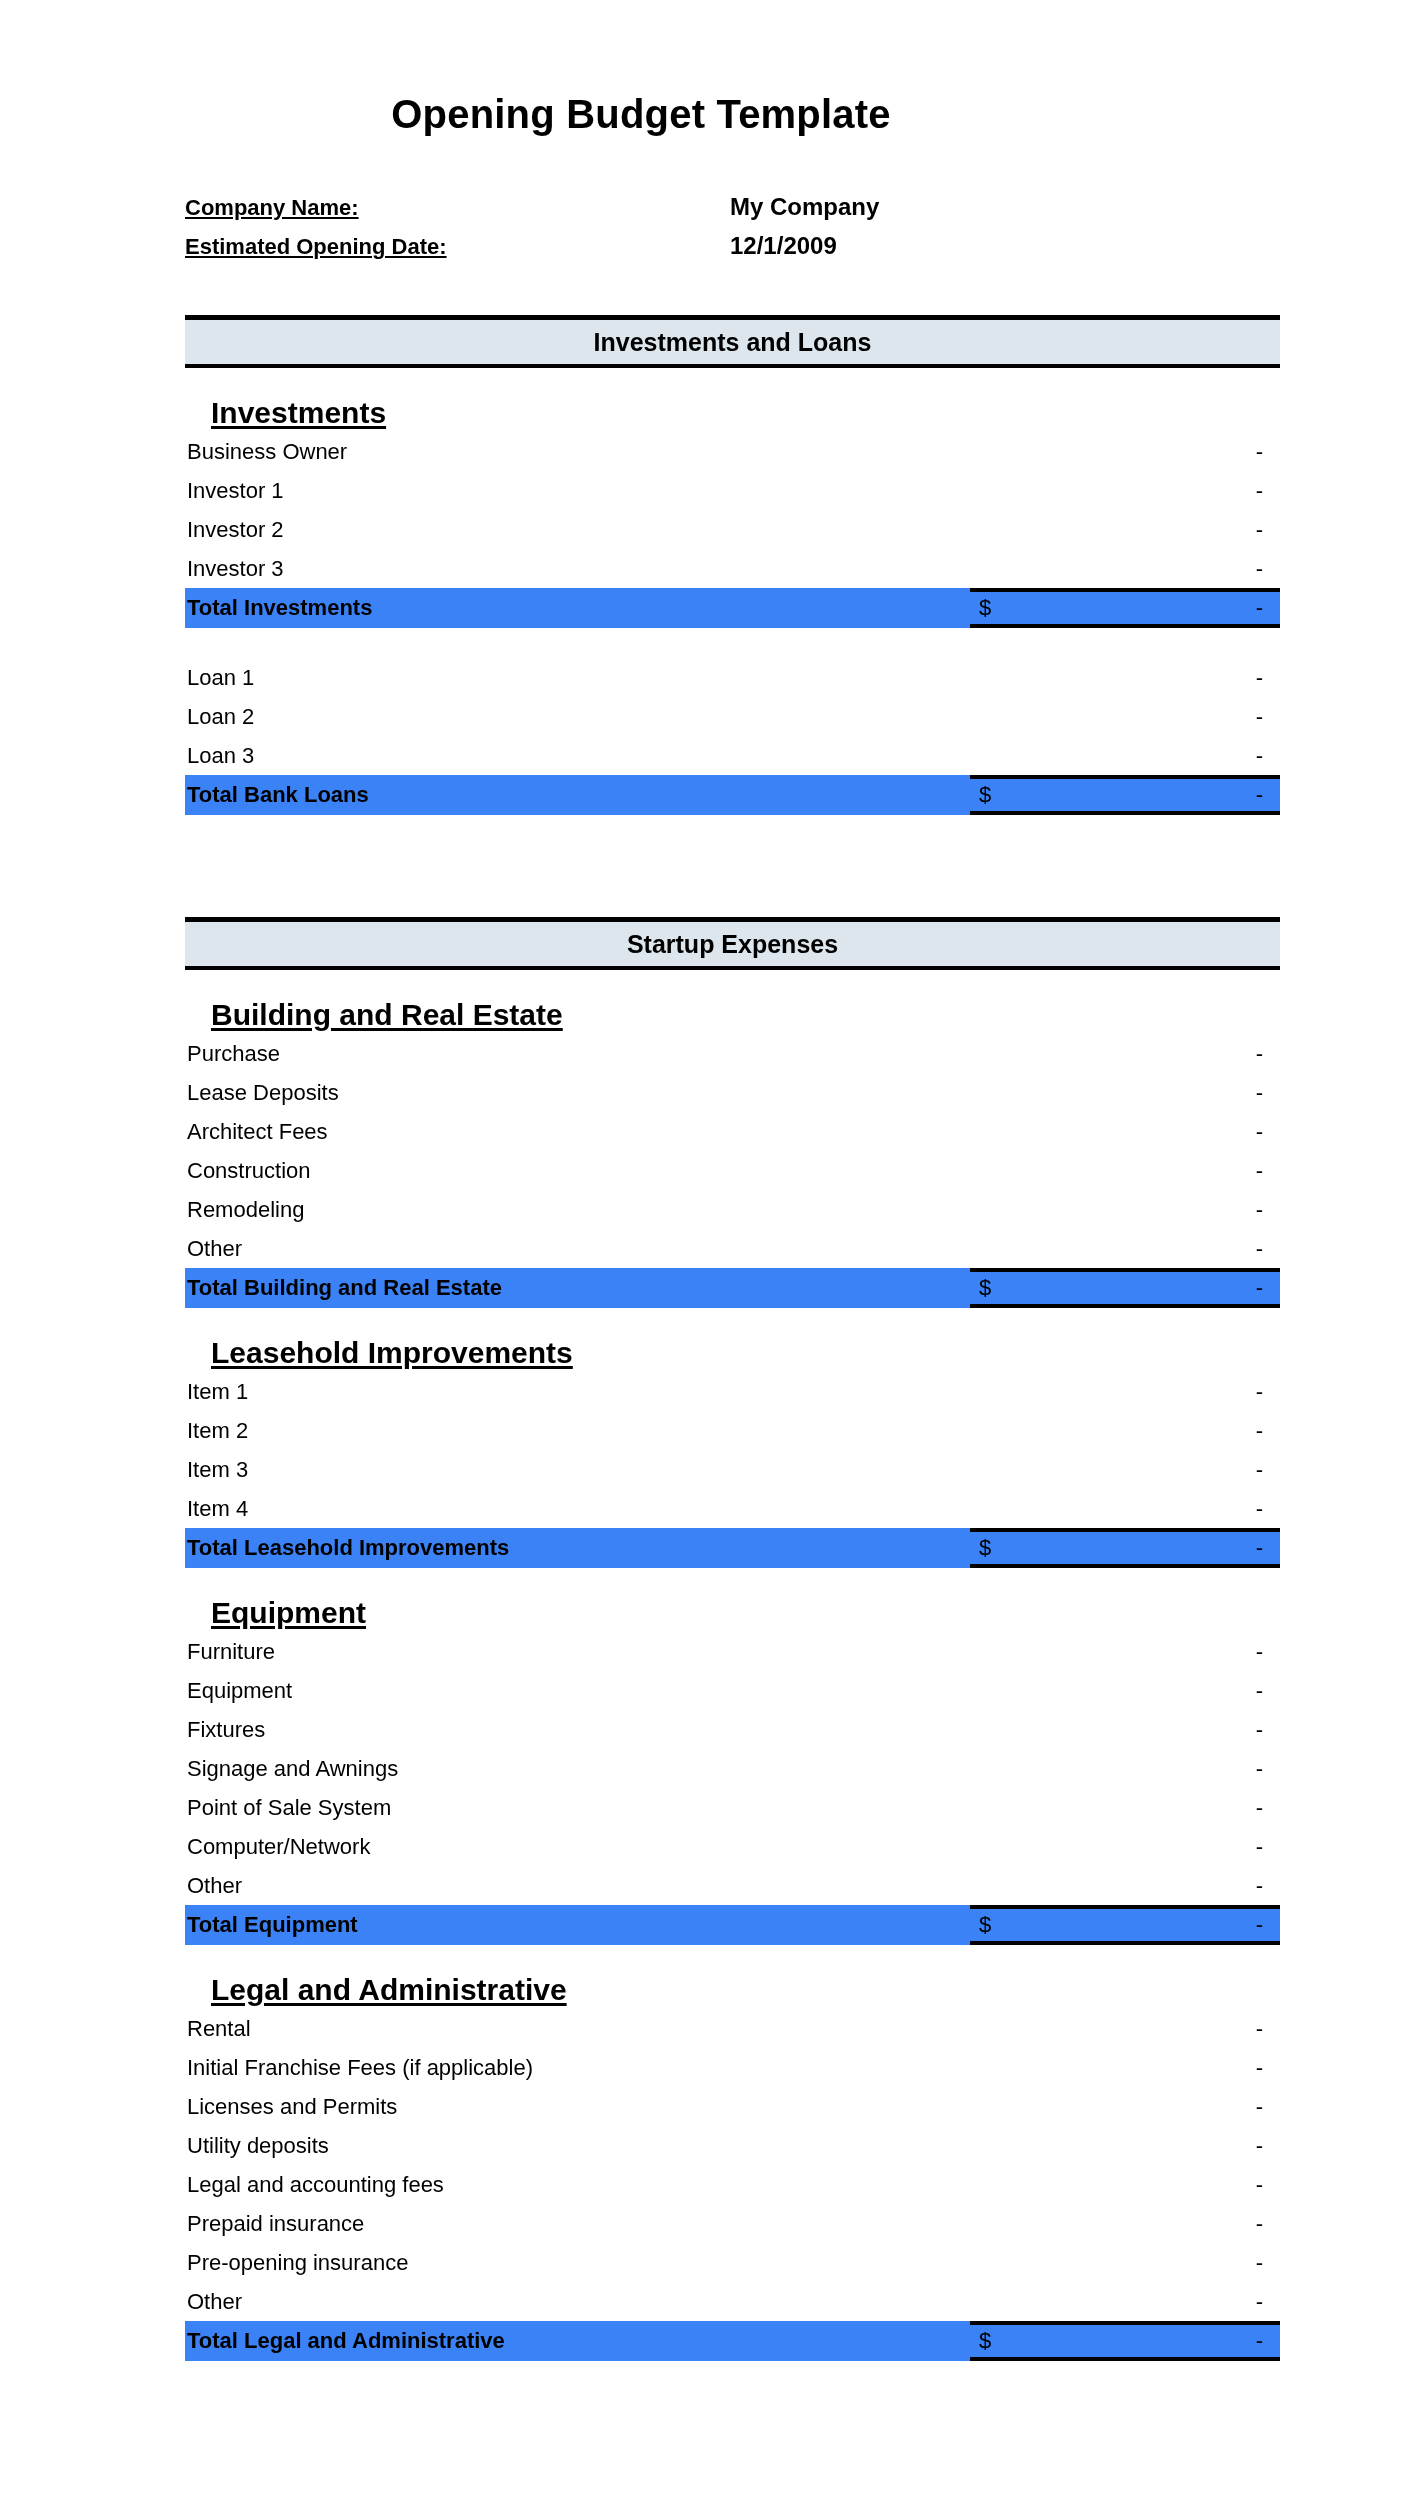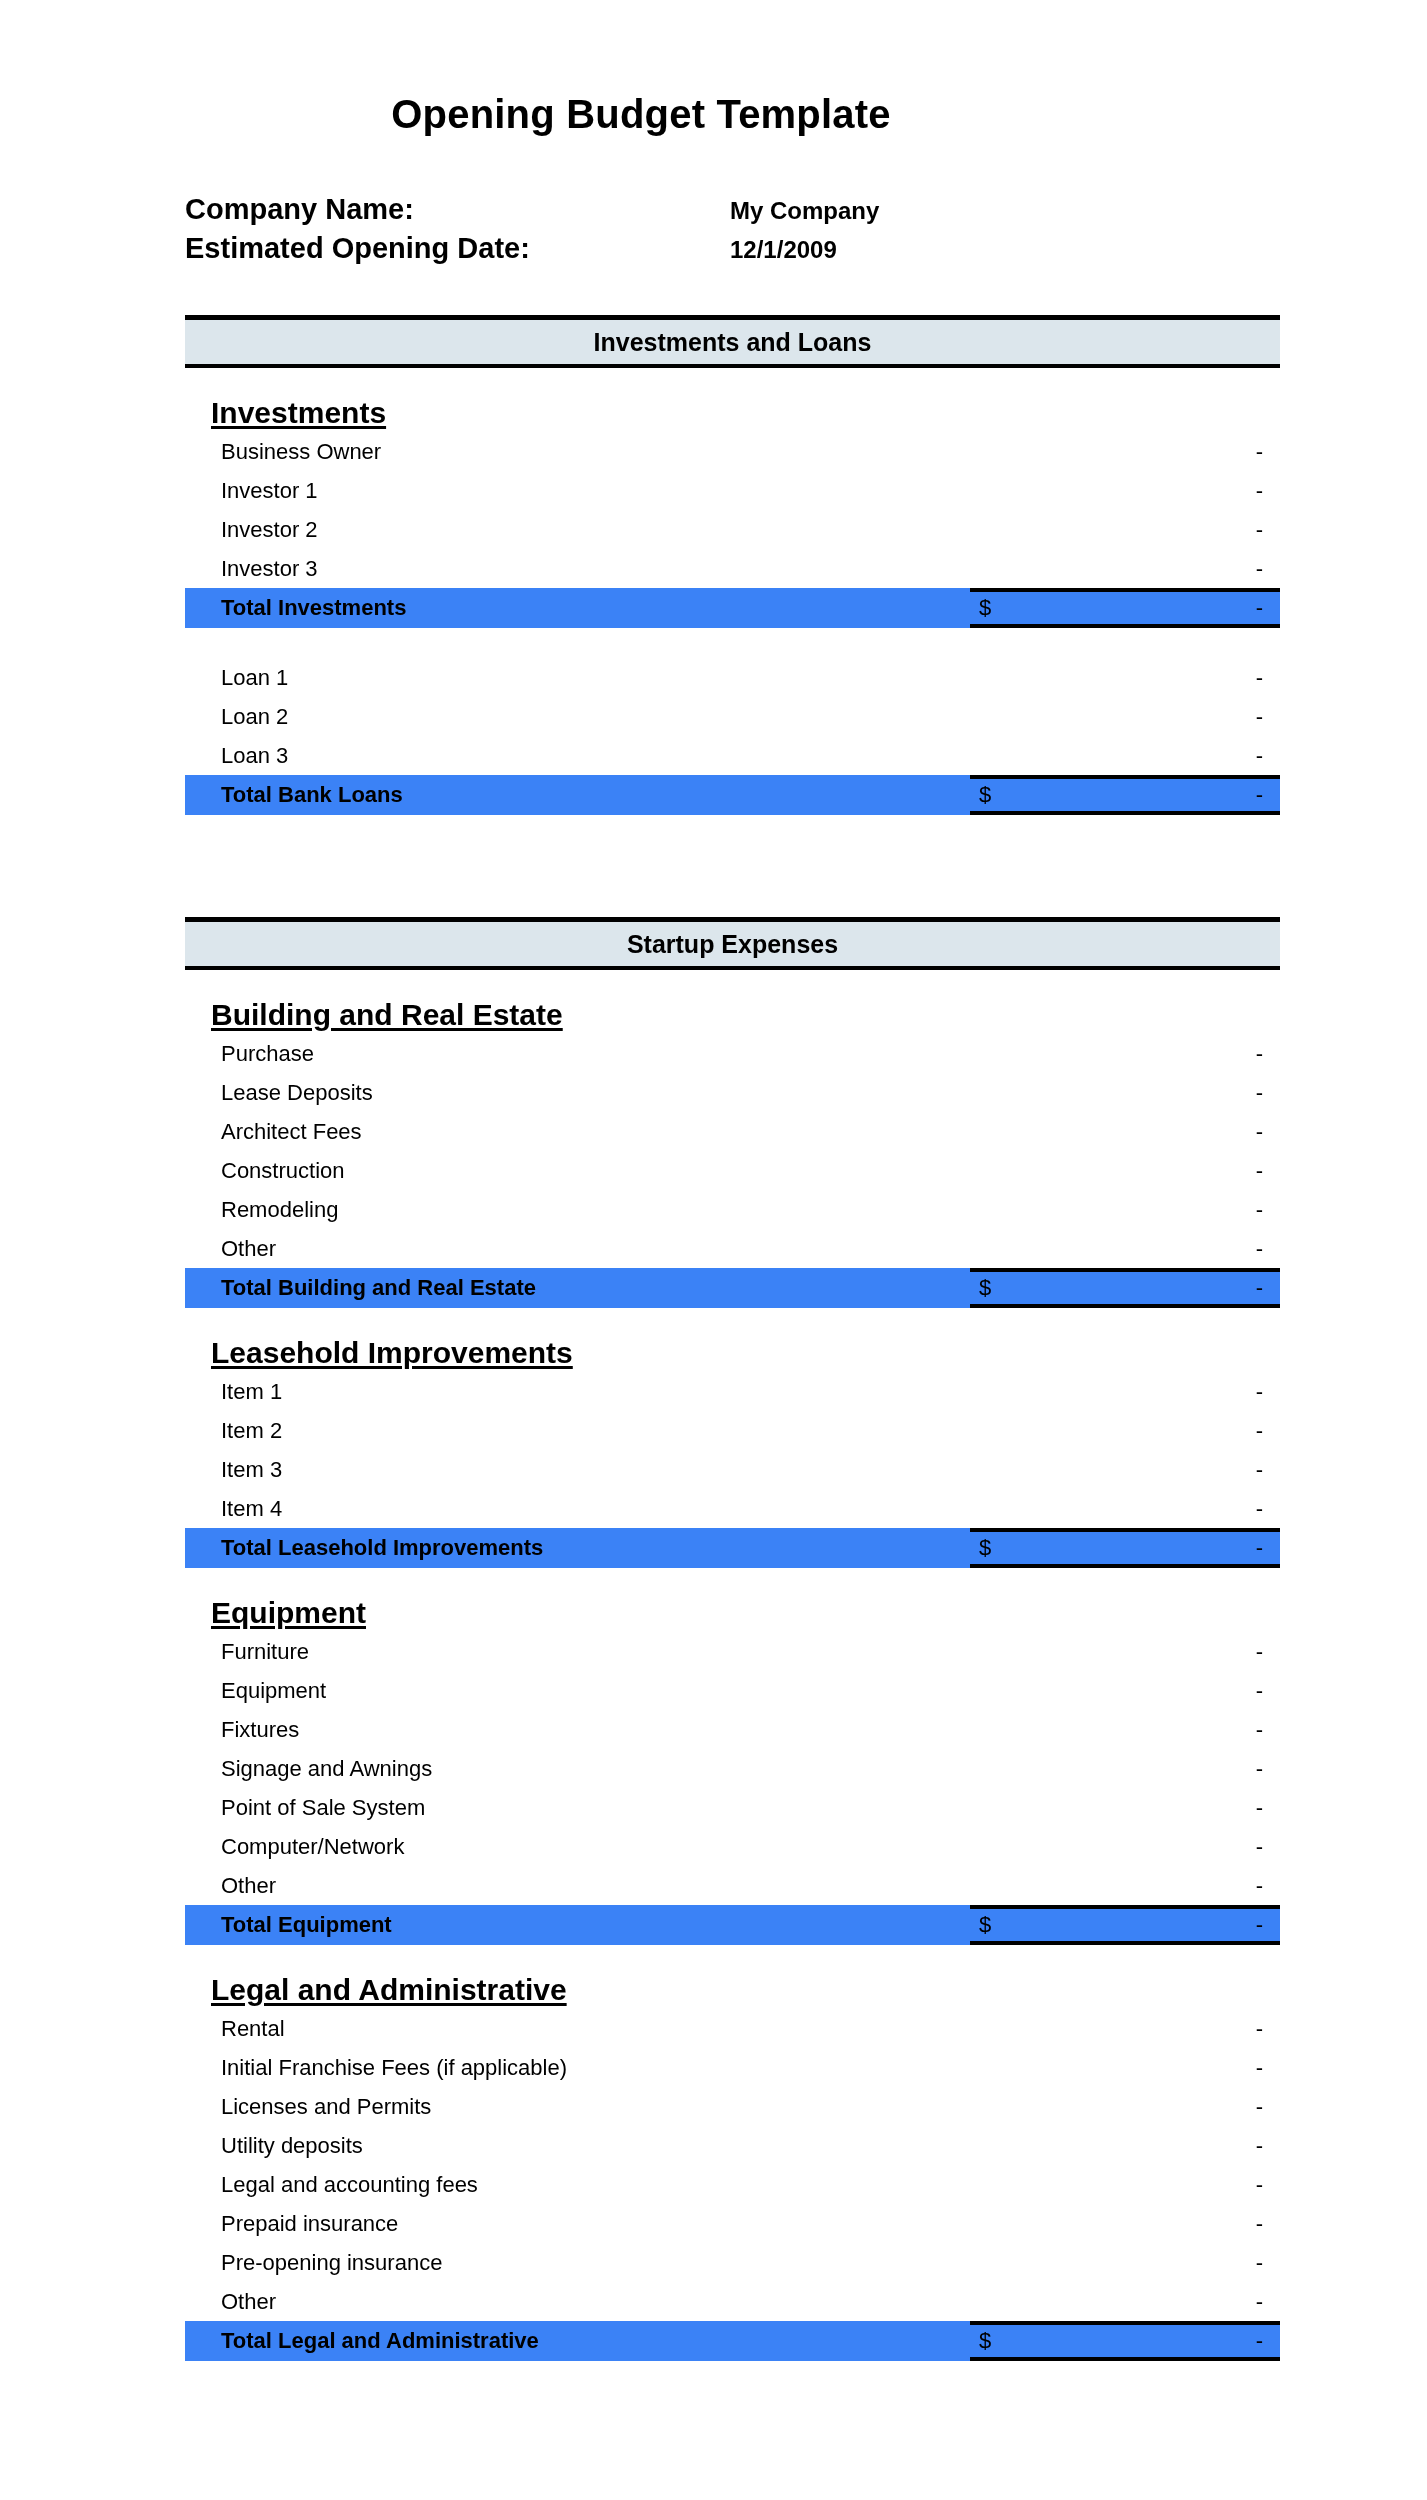--- a/index.html
+++ b/index.html
@@ -43,24 +43,25 @@
   
   .meta {
     margin-top: 56px;
   }
   .meta-row {
     display: flex;
     align-items: baseline;
     height: 39px;
   }
   .meta-label {
-    font-size: 29px;
+    font-size: 22px;
     font-weight: bold;
     width: 545px;
     flex: 0 0 545px;
+    text-decoration: underline;
   }
   .meta-value {
     font-size: 24px;
     font-weight: bold;
   }
 
   
   .band {
     margin-top: 44px;
     background: #dce6ec;
@@ -94,21 +95,20 @@
   .row {
     display: flex;
     align-items: center;
     height: 39px;
   }
   .row .label {
     flex: 1 1 auto;
     font-size: 22px;
     padding-left: 2px;
     white-space: nowrap;
-    margin-left: 34px;
   }
   .row .amount {
     flex: 0 0 120px;
     font-size: 22px;
     text-align: right;
     padding-right: 17px;
   }
 
   
   .row.total {

